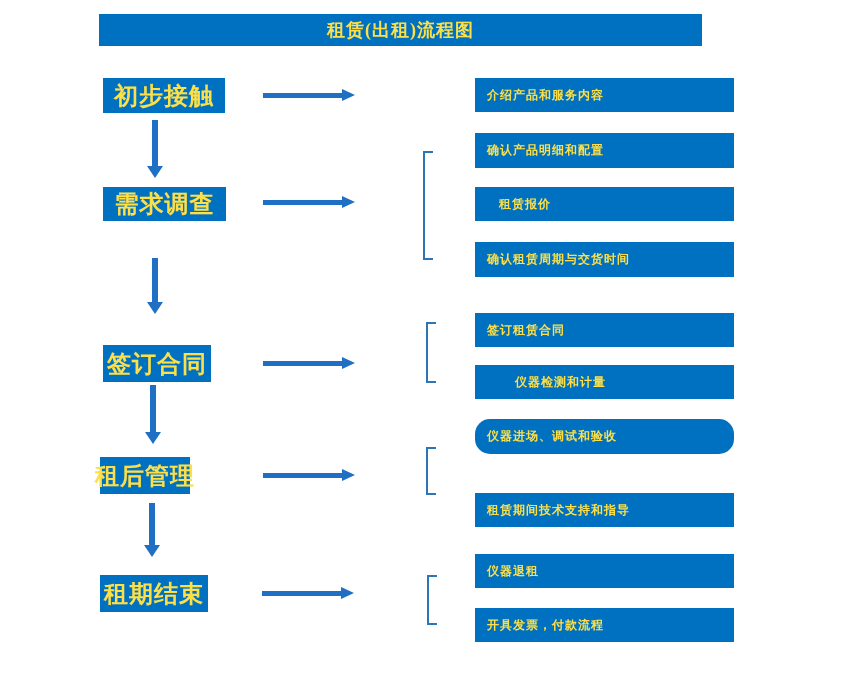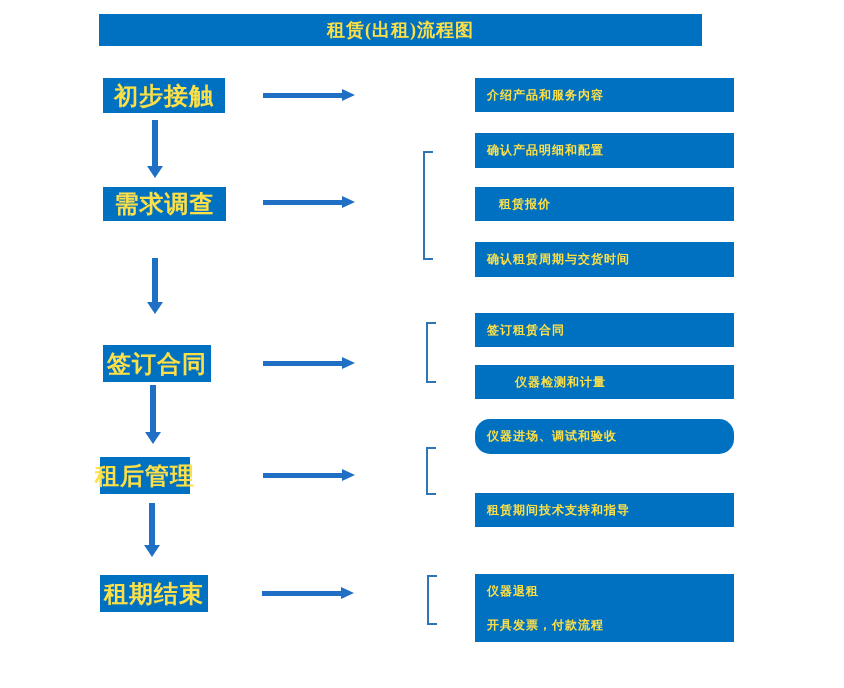--- a/index.html
+++ b/index.html
@@ -92,21 +92,21 @@
   <div class="bluebox stage" style="left:100px; top:575px; width:108px; height:37px;">租期结束</div>
 
   <div class="bluebox detail" style="top:78px;  height:34px;">介绍产品和服务内容</div>
   <div class="bluebox detail" style="top:133px; height:35px;">确认产品明细和配置</div>
   <div class="bluebox detail" style="top:187px; height:34px;padding-left:24px;">租赁报价</div>
   <div class="bluebox detail" style="top:313px; height:34px;">签订租赁合同</div>
   <div class="bluebox detail" style="top:242px; height:35px;">确认租赁周期与交货时间</div>
   <div class="bluebox detail" style="top:365px; height:34px;padding-left:40px;">仪器检测和计量</div>
   <div class="bluebox detail" style="top:419px; height:35px;border-radius:15px;">仪器进场、调试和验收</div>
   <div class="bluebox detail" style="top:493px; height:34px;">租赁期间技术支持和指导</div>
-  <div class="bluebox detail" style="top:574px; height:34px;">仪器退租</div>
+  <div class="bluebox detail" style="top:554px; height:34px;">仪器退租</div>
   <div class="bluebox detail" style="top:608px; height:34px;">开具发票，付款流程</div>
 
   <div class="h-arrow" style="left:263px; top:89px;">
       <span class="shaft"></span>
       <span class="head"></span>
     </div>
   <div class="h-arrow" style="left:263px; top:196px;">
       <span class="shaft"></span>
       <span class="head"></span>
     </div>

